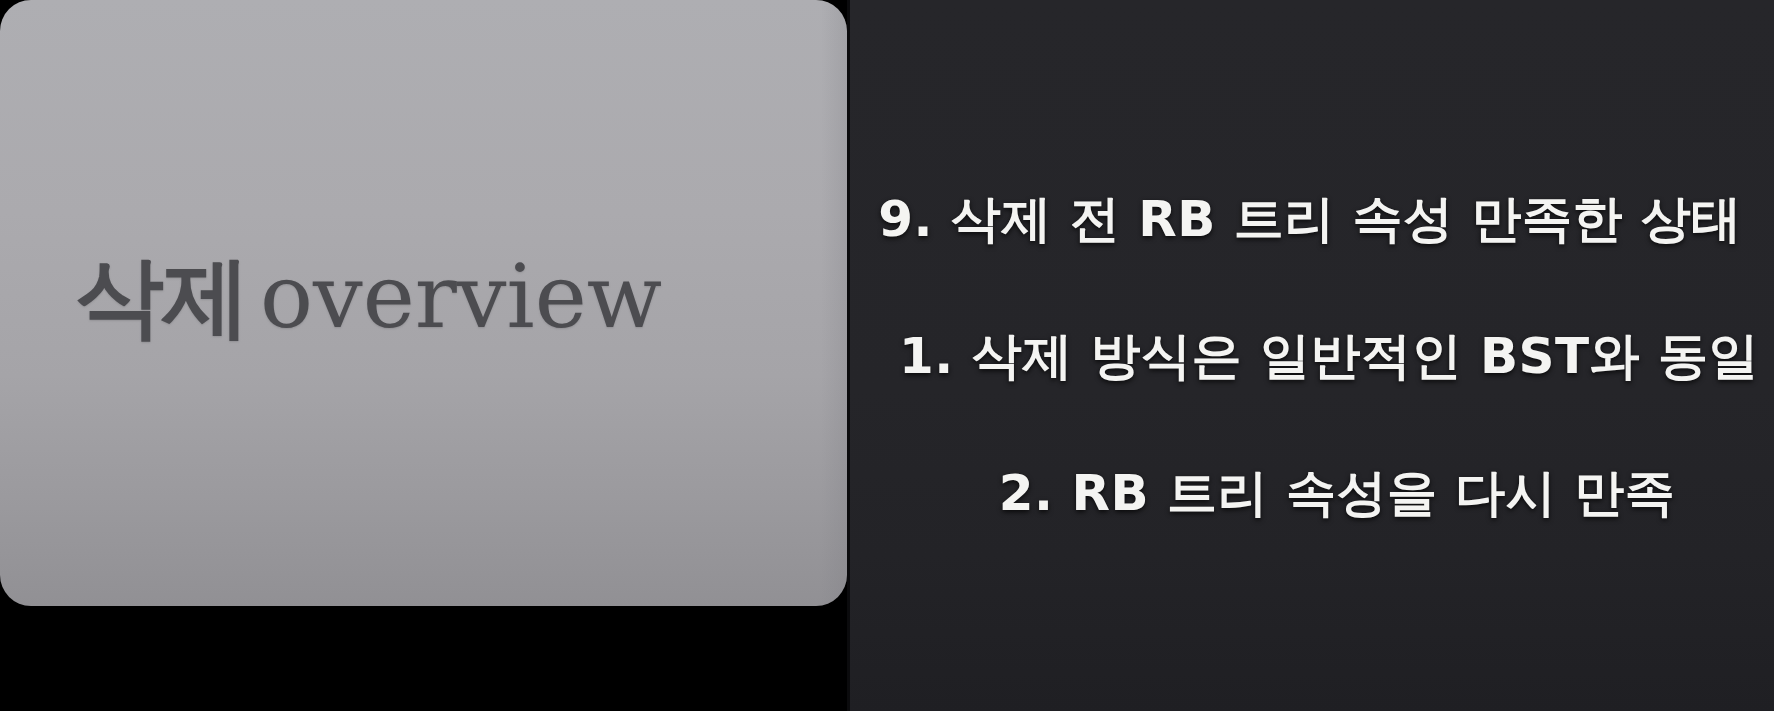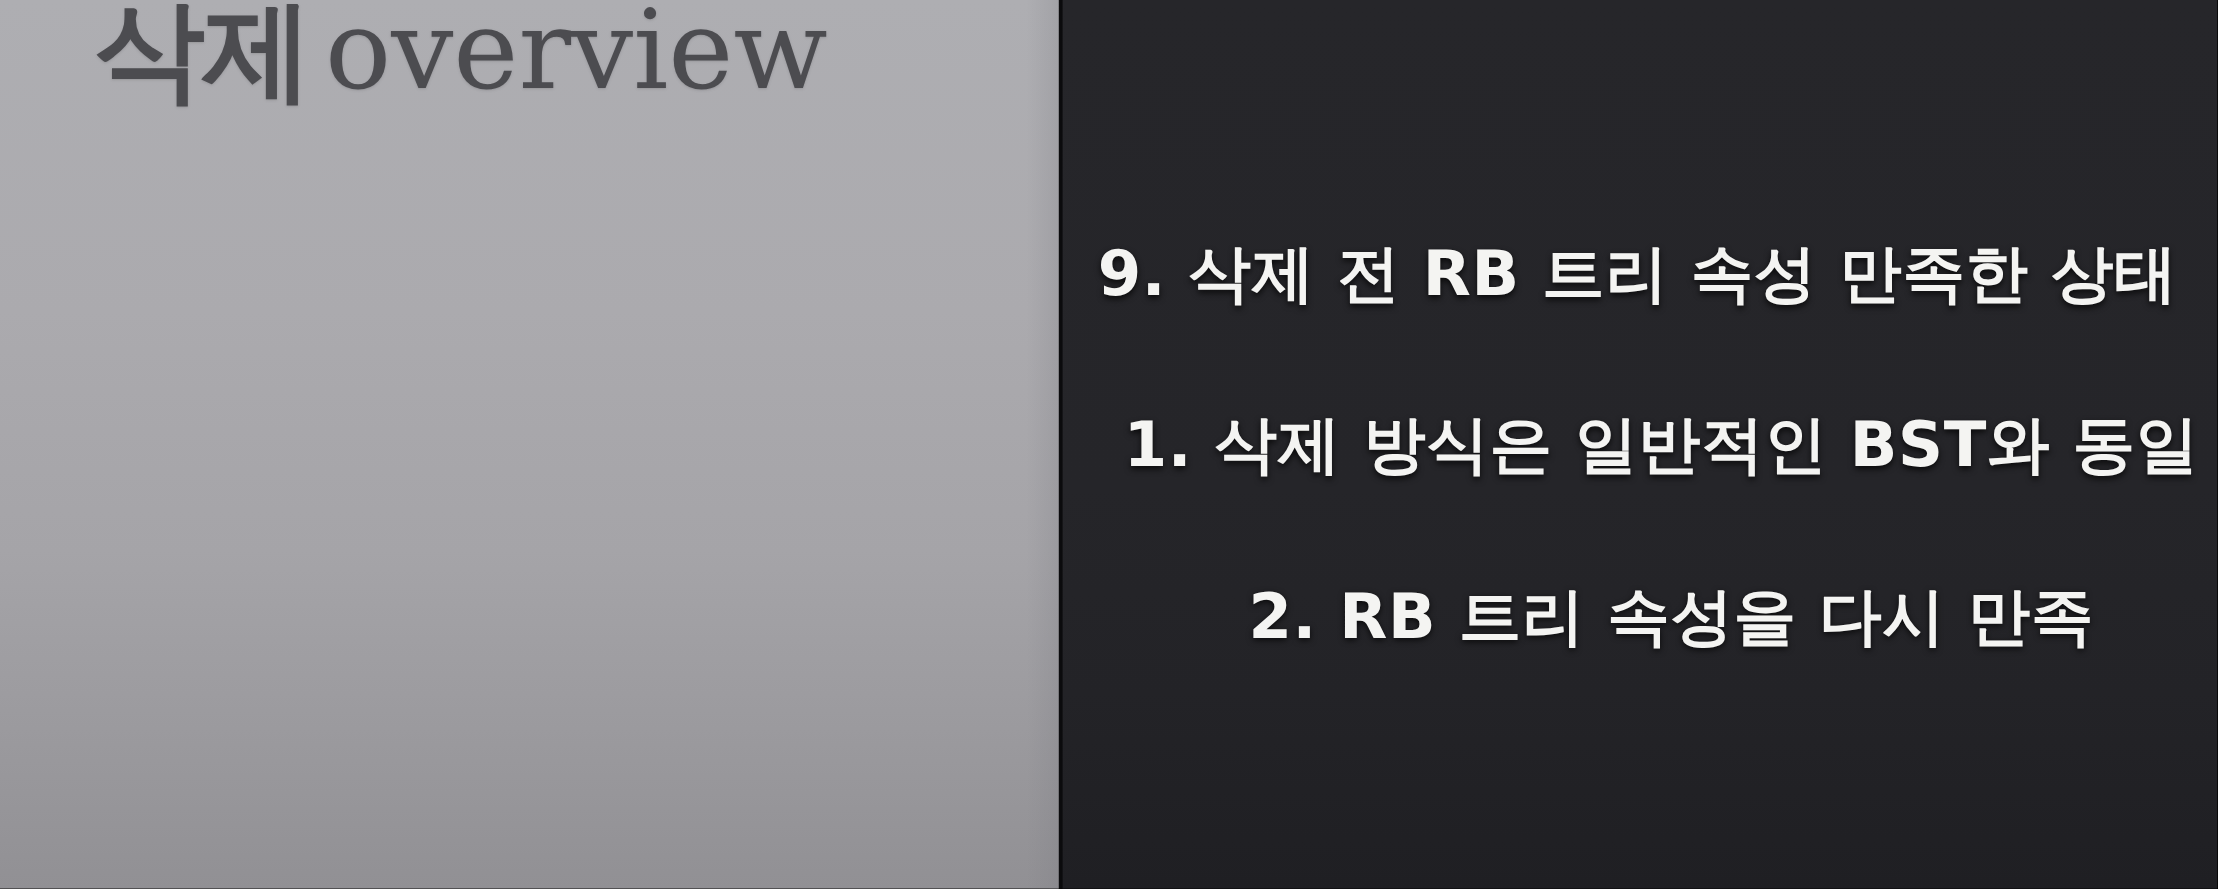--- a/index.html
+++ b/index.html
@@ -16,30 +16,32 @@
     width: 1774px;
     height: 711px;
     overflow: hidden;
     display: flex;
     flex-direction: row;
   }
   
   #left-panel {
     position: relative;
     width: 847px;
-    height: 711px;
+    height: 606px;
     flex: 0 0 847px;
     background: linear-gradient(to bottom,
         #aeaeb2 0%,
         #abaaae 35%,
         #a5a4a8 62%,
         #9b9a9e 82%,
         #919094 100%);
     display: flex;
+    align-items: center;
     overflow: hidden;
+    border-radius: 31px;
   }
   #left-panel::after {
     
     content: "";
     position: absolute;
     top: 0; right: 0; bottom: 0;
     width: 26px;
     background: linear-gradient(to right, rgba(140,140,146,0), rgba(120,120,126,0.22));
     pointer-events: none;
   }

